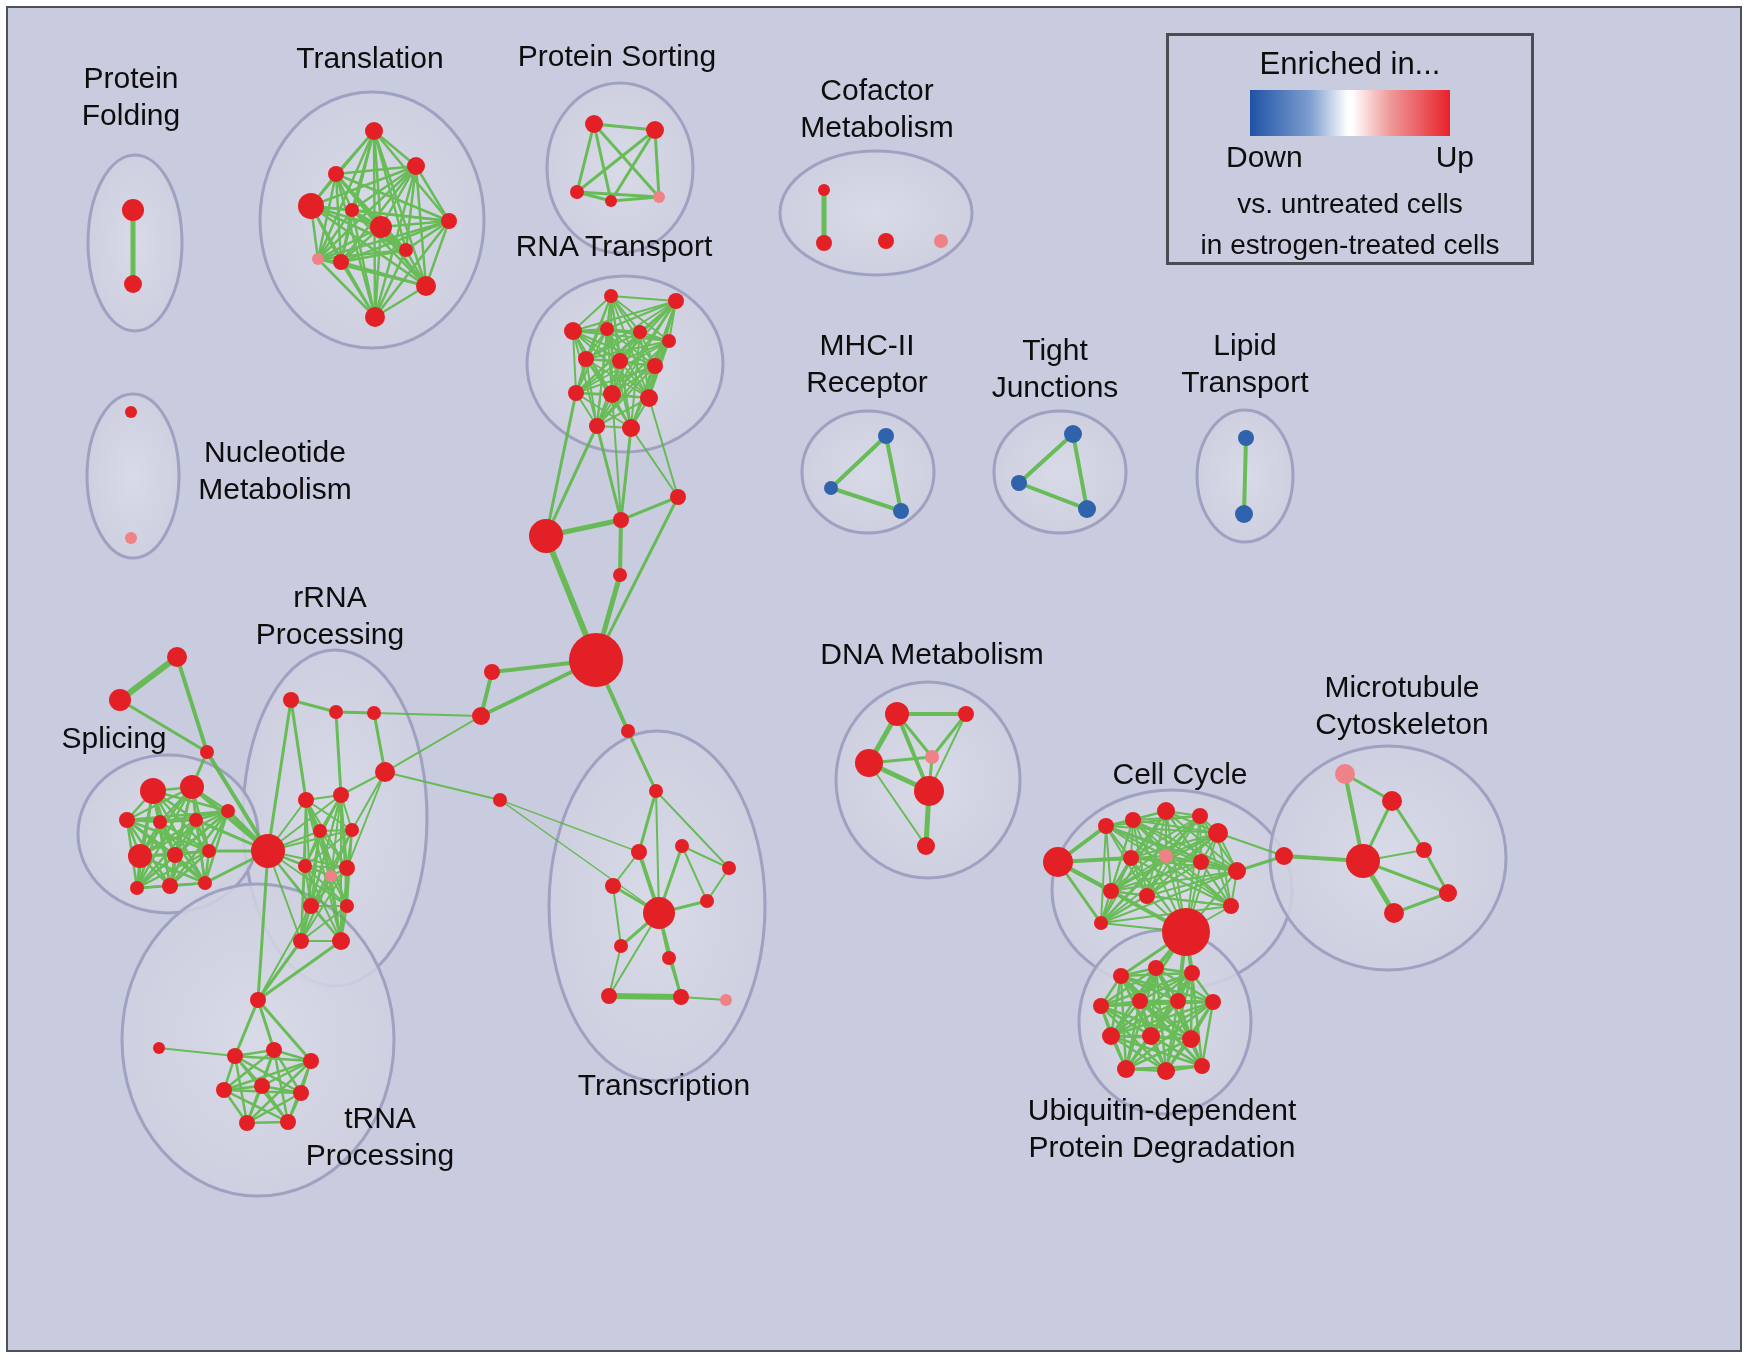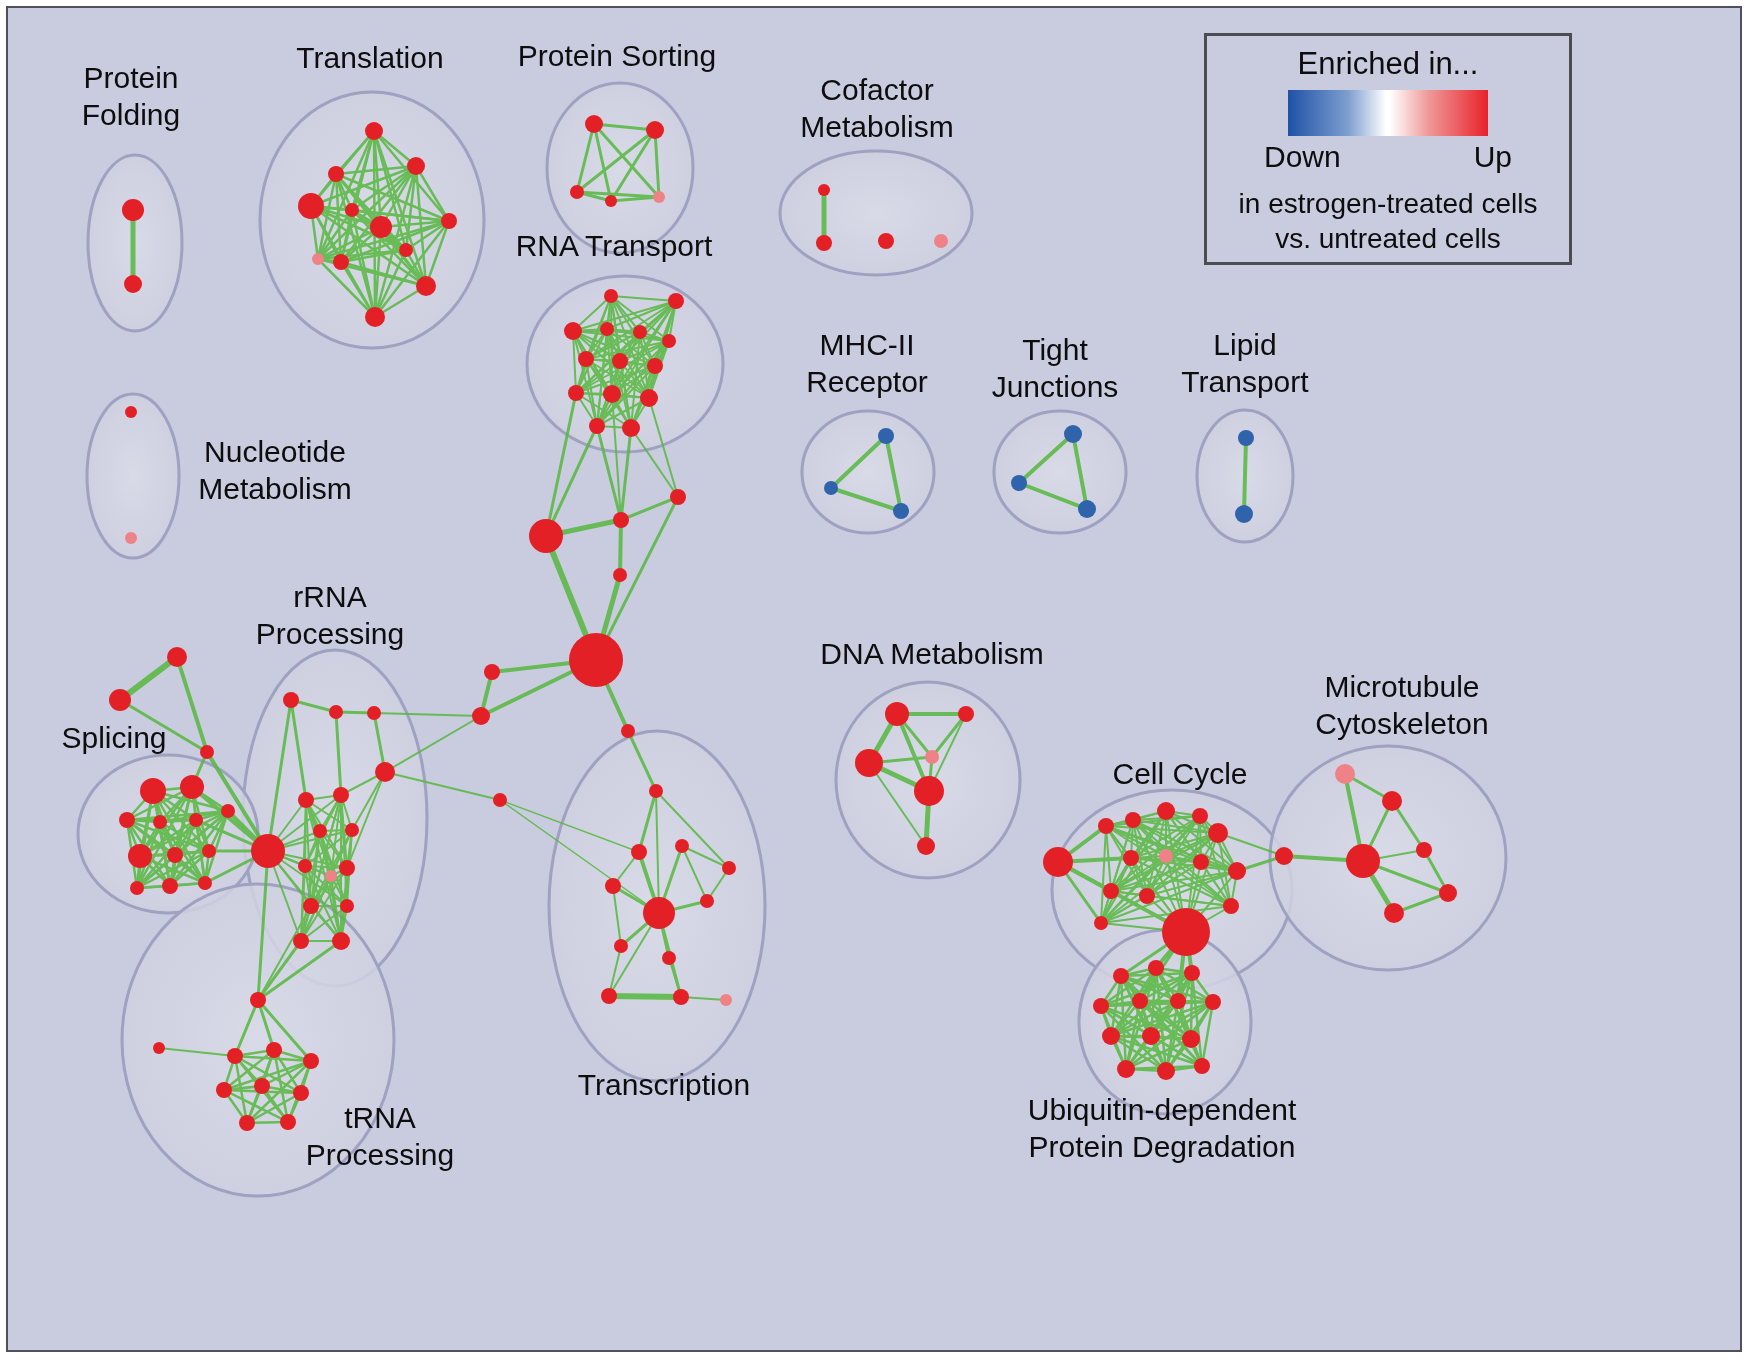--- a/index.html
+++ b/index.html
@@ -6,21 +6,21 @@
   body{
     width:1750px;height:1360px;position:relative;background:#ffffff;
     font-family:"Liberation Sans",sans-serif;overflow:hidden;
   }
   .frame{
     position:absolute;left:6px;top:6px;width:1736px;height:1346px;
     box-sizing:border-box;border:2px solid #50505a;
   }
   svg.net{position:absolute;left:0;top:0;width:1750px;height:1360px;}
   .legend{
-    position:absolute;left:1204px;top:33px;width:368px;height:232px;
+    position:absolute;left:1166px;top:33px;width:368px;height:232px;
     box-sizing:border-box;border:3px solid #4c4c55;text-align:center;color:#0d0d0d;
   }
   .legend-title{font-size:31px;margin-top:10px;}
   .legend-gradient{width:200px;height:46px;margin:8px auto 0 auto;}
   .legend-downup{
     width:248px;margin:4px auto 12px auto;display:flex;
     justify-content:space-between;font-size:30px;
   }
   .legend-caption{font-size:28px;line-height:35px;}
   .legend-caption.first{margin-top:6px;}
@@ -839,15 +839,15 @@
     </g>
   </svg>
 
 <div class="legend">
   <div class="legend-title">Enriched in...</div>
   <div class="legend-gradient" style="background: linear-gradient(to right, rgb(31, 82, 166) 0%, rgb(125, 158, 207) 30%, rgb(255, 255, 255) 49%, rgb(255, 255, 255) 51%, rgb(239, 154, 154) 70%, rgb(232, 33, 42) 100%);"></div>
   <div class="legend-downup">
     <span>Down</span>
     <span>Up</span>
   </div>
+  <div class="legend-caption">vs. untreated cells</div>
   <div class="legend-caption first">in estrogen-treated cells</div>
-  <div class="legend-caption">vs. untreated cells</div>
 </div>
 
 </body></html>

